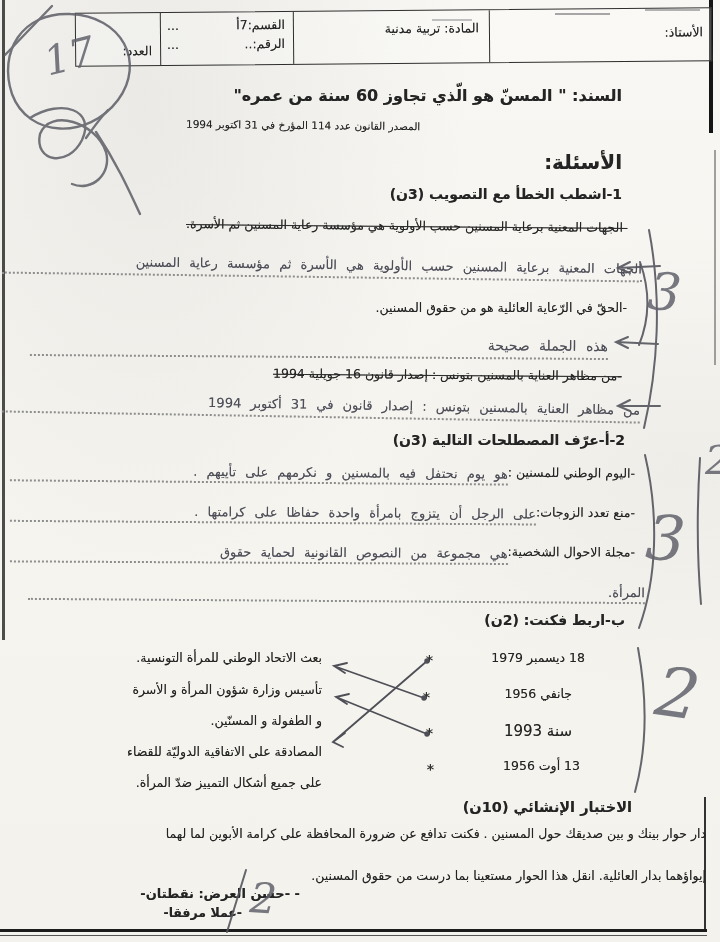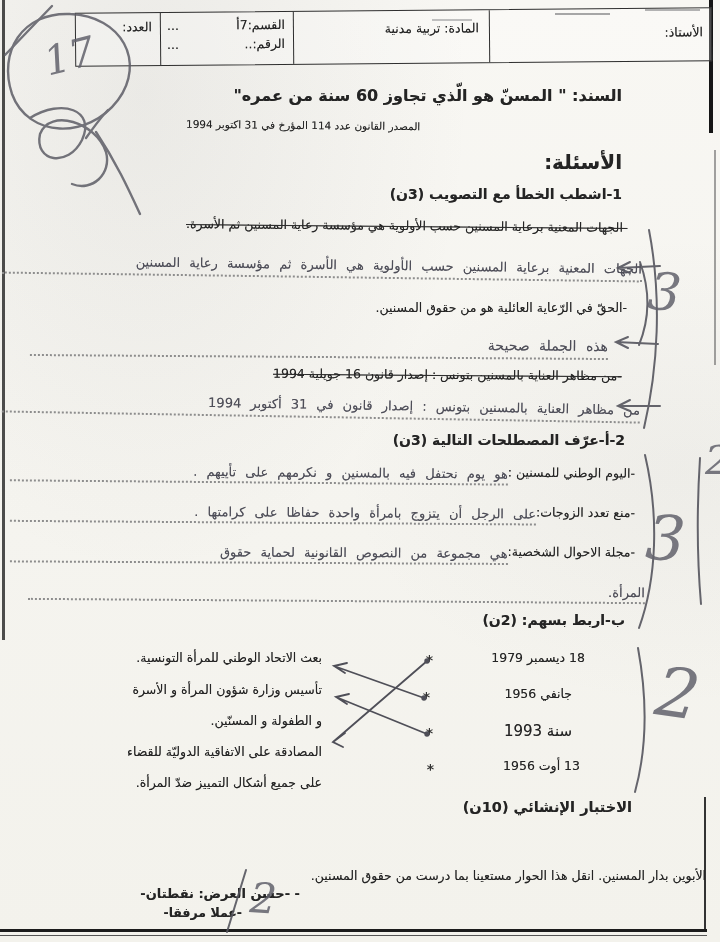--- a/index.html
+++ b/index.html
@@ -17,21 +17,21 @@
   .struck{text-decoration:line-through;text-decoration-thickness:1.4px;text-decoration-color:#2c2c2c;}
   .hand{
     color:#4e4e58;letter-spacing:1.2px;word-spacing:5px;font-size:13px;
     white-space:nowrap;text-shadow:0 0 .6px rgba(70,70,85,.5);
   }
   .ansline{border-bottom:2px dotted #8d8d8d;text-align:right;}
   .ansline .hand{position:relative;top:4px;display:inline-block;}
   
   .hdr{display:flex;direction:rtl;border:1.6px solid #2e2e2e;transform:rotate(-0.5deg);background:rgba(255,255,255,.25);}
   .hdr .cell{border-left:1.6px solid #2e2e2e;box-sizing:border-box;font-size:12.5px;}
-  .hdr .cell:last-child{border-left:none;}
+  .hdr .cell:last-child{border-left:none;margin-top:24px;}
   .c-teacher{width:222px;padding:16px 8px 4px 4px;}
   .c-subject{width:196px;padding:10px 10px 4px 4px;}
   .c-class{width:133px;padding:4px 8px 2px 6px;}
   .c-count{width:84px;padding:6px 8px 2px 4px;}
   .crow{display:flex;justify-content:space-between;line-height:1.5;}
   .pen-num{
     position:absolute;font-family:"DejaVu Serif", serif;font-style:italic;
     color:#62626c;opacity:.85;line-height:1;z-index:6;white-space:nowrap;
   }
   .pen{position:absolute;left:0;top:0;z-index:5;pointer-events:none;}
@@ -107,40 +107,41 @@
     <span class="ansline" style="flex:1;"><span class="hand">على الرجل أن يتزوج بامرأة واحدة حفاظا على كرامتها .</span></span>
   </div>
   <div class="abs" style="left:10px;right:85px;top:538px;height:26px;display:flex;direction:rtl;transform:rotate(.3deg);">
     <span class="printed" style="font-size:12.5px;padding-top:5px;">-مجلة الاحوال الشخصية:</span>
     <span class="ansline" style="flex:1;"><span class="hand">هي مجموعة من النصوص القانونية لحماية حقوق</span></span>
   </div>
   <div class="abs ansline" style="left:28px;right:75px;top:576px;height:24px;transform:rotate(.4deg);">
     <span class="hand">المرأة.</span>
   </div>
 
-  <div class="abs printed bold" style="right:95px;top:612px;font-size:14px;">ب-اربط بسهم: (2ن)</div>
+  <div class="abs printed bold" style="right:95px;top:612px;font-size:14px;">ب-اربط فكنت: (2ن)</div>
 
   <div class="abs printed" style="right:135px;top:650px;font-size:12.5px;">18 ديسمبر 1979</div>
   <div class="abs printed" style="right:148px;top:686px;font-size:12.5px;">جانفي 1956</div>
   <div class="abs printed" style="right:148px;top:722px;font-size:15px;">سنة 1993</div>
   <div class="abs printed" style="right:140px;top:758px;font-size:12.5px;">13 أوت 1956</div>
 
   <span class="abs star" style="right:287px;top:652px;">*</span>
   <span class="abs star" style="right:290px;top:689px;">*</span>
   <span class="abs star" style="right:287px;top:725px;">*</span>
   <span class="abs star" style="right:286px;top:761px;">*</span>
 
   <div class="abs printed" style="right:398px;top:650px;font-size:12.5px;">بعث الاتحاد الوطني للمرأة التونسية.</div>
   <div class="abs printed" style="right:398px;top:682px;font-size:12.5px;">تأسيس وزارة شؤون المرأة و الأسرة</div>
   <div class="abs printed" style="right:398px;top:713px;font-size:12.5px;">و الطفولة و المسنّين.</div>
   <div class="abs printed" style="right:398px;top:775px;font-size:12.5px;">على جميع أشكال التمييز ضدّ المرأة.</div>
   <div class="abs printed" style="right:398px;top:744px;font-size:12.5px;">المصادقة على الاتفاقية الدوليّة للقضاء</div>
 
   <div class="abs printed bold" style="right:88px;top:799px;font-size:14.5px;">الاختبار الإنشائي (10ن)</div>
-  <div class="abs printed" style="right:14px;top:868px;font-size:12.5px;">الأبوين بدار المسنين. انقل هذا الحوار مستعينا بما درست من حقوق المسنين.</div>
+  <div class="abs printed" style="right:14px;top:826px;font-size:12.5px;">دار حوار بينك و بين صديقك حول المسنين . فكنت تدافع عن ضرورة المحافظة على كرامة الأبوين لما لهما</div>
+  <div class="abs printed" style="right:14px;top:868px;font-size:12.5px;">إيواؤهما بدار العائلية. انقل هذا الحوار مستعينا بما درست من حقوق المسنين.</div>
   <div class="abs printed bold" style="right:420px;top:886px;font-size:13px;">- -حسن العرض: نقطتان-</div>
   <div class="abs printed bold" style="right:478px;top:905px;font-size:12.5px;">-عملا مرفقا-</div>
 
   <div class="pen-num" style="left:44px;top:36px;font-size:40px;transform:rotate(-14deg);">17</div>
   <div class="pen-num" style="left:648px;top:266px;font-size:52px;transform:rotate(6deg);">3</div>
   <div class="pen-num" style="left:705px;top:440px;font-size:40px;">2</div>
   <div class="pen-num" style="left:646px;top:508px;font-size:62px;transform:rotate(4deg);">3</div>
   <div class="pen-num" style="left:656px;top:660px;font-size:68px;transform:rotate(8deg);">2</div>
   <div class="pen-num" style="left:250px;top:878px;font-size:42px;transform:rotate(4deg);">2</div>
 

